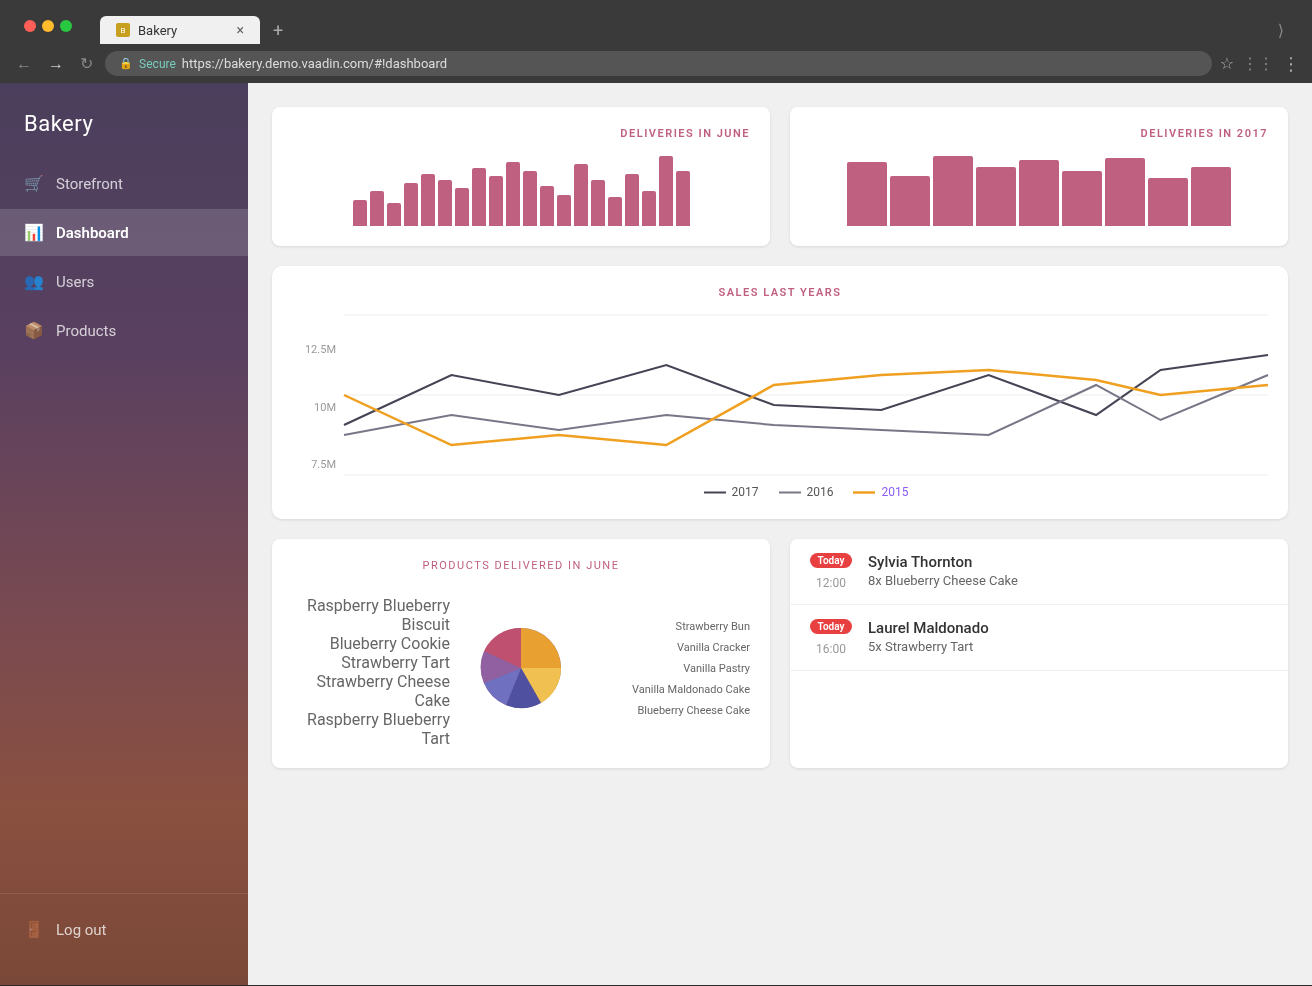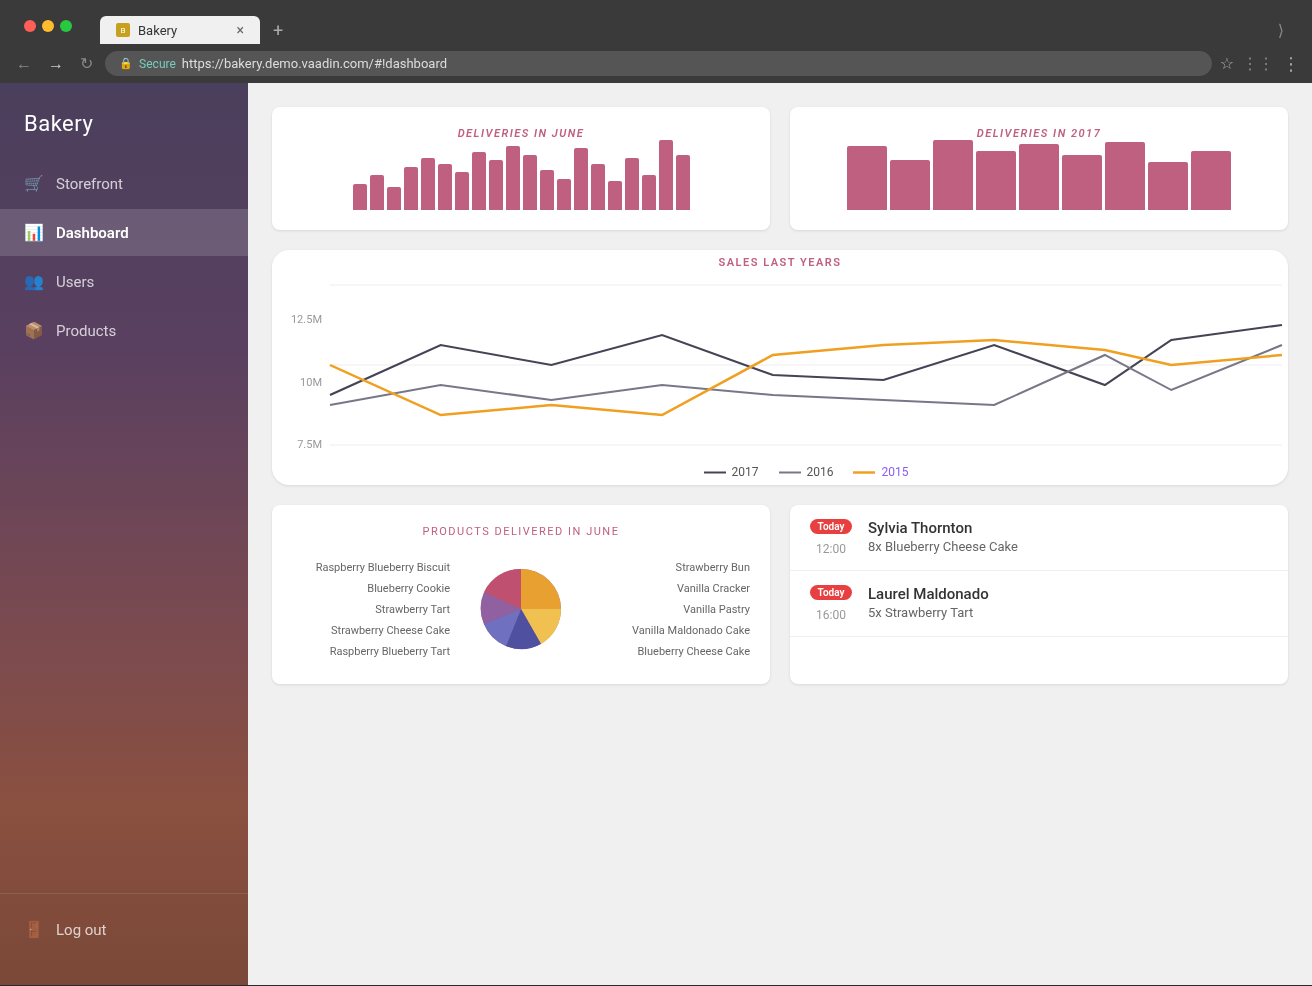--- a/index.html
+++ b/index.html
@@ -51,37 +51,37 @@
     .stat-cell.highlight { background: #fff5f5; }
     .stat-number { font-size: 48px; font-weight: 300; color: #333; line-height: 1; }
     .stat-number.red { color: #e84040; }
     .stat-number.dark { color: #333; }
     .stat-label { font-size: 11px; letter-spacing: 1.5px; color: #aaa; margin-top: 8px; text-transform: uppercase; }
     .stat-label.green { color: #4caf50; }
 
     
     .charts-row { display: grid; grid-template-columns: 1fr 1fr; gap: 20px; margin-bottom: 20px; }
     .chart-card { background: white; border-radius: 8px; padding: 20px; box-shadow: 0 1px 3px rgba(0,0,0,0.1); }
-    .chart-title { font-size: 11px; letter-spacing: 1.5px; color: #c06080; text-align: center; text-transform: uppercase; font-weight: 600; font-style: italic; }
+    .chart-title { font-size: 11px; letter-spacing: 1.5px; color: #c06080; text-align: right; margin-bottom: 16px; text-transform: uppercase; font-weight: 600; }
 
     
     .bar-chart { display: flex; align-items: flex-end; gap: 3px; height: 70px; justify-content: center; }
     .bar { background: #c06080; border-radius: 2px 2px 0 0; min-width: 12px; }
 
     
-    .sales-card { background: white; border-radius: 17px; padding: 6px; box-shadow: 0 1px 3px rgba(0,0,0,0.1); margin-bottom: 20px; }
+    .sales-card { background: white; border-radius: 10px; padding: 20px; box-shadow: 0 1px 3px rgba(0,0,0,0.1); margin-bottom: 20px; }
     .sales-title { font-size: 11px; letter-spacing: 1.5px; color: #c06080; text-align: center; margin-bottom: 16px; text-transform: uppercase; font-weight: 600; }
     .legend-item { display: flex; align-items: center; gap: 6px; font-size: 12px; color: #666; }
 
     
     .bottom-row { display: grid; grid-template-columns: 1fr 1fr; gap: 20px; }
     .pie-card { background: white; border-radius: 8px; padding: 20px; box-shadow: 0 1px 3px rgba(0,0,0,0.1); }
     .pie-title { font-size: 11px; letter-spacing: 1.5px; color: #c06080; text-align: center; margin-bottom: 16px; text-transform: uppercase; font-weight: 400; }
     .pie-content { display: flex; align-items: center; gap: 16px; }
-    .pie-labels-left { display: flex; flex-direction: column; gap: 8px; font-size: 11px; color: #666; text-align: right; flex: 1; }
+    .pie-labels-left { display: flex; flex-direction: column; font-size: 16px; color: #666; text-align: right; flex: 1; margin-top: 8px; }
     .pie-labels-right { display: flex; flex-direction: column; gap: 8px; font-size: 11px; color: #666; text-align: right; flex: 1; }
 
     
     .deliveries-card { background: white; border-radius: 8px; overflow: hidden; box-shadow: 0 1px 3px rgba(0,0,0,0.1); }
     .delivery-item { display: flex; align-items: flex-start; padding: 14px 16px; border-bottom: 1px solid #f0f0f0; gap: 12px; }
     .delivery-badge { background: #e84040; color: white; font-size: 10px; padding: 2px 8px; border-radius: 10px; white-space: nowrap; font-weight: 600; }
     .delivery-time { font-size: 12px; color: #999; margin-top: 4px; }
     .delivery-name { font-size: 15px; font-weight: 500; color: #333; }
     .delivery-detail { font-size: 13px; color: #666; margin-top: 2px; }
 
@@ -216,21 +216,21 @@
             <line x1="0" y1="80" x2="860" y2="80" stroke="#eee" stroke-width="1"></line>
             <line x1="0" y1="160" x2="860" y2="160" stroke="#eee" stroke-width="1"></line>
 
             <polyline points="0,110 100,60 200,80 300,50 400,90 500,95 600,60 700,100 760,55 860,40" fill="none" stroke="#445" stroke-width="2"></polyline>
 
             <polyline points="0,120 100,100 200,115 300,100 400,110 500,115 600,120 700,70 760,105 860,60" fill="none" stroke="#778" stroke-width="2"></polyline>
 
             <polyline points="0,80 100,130 200,120 300,130 400,70 500,60 600,55 700,65 760,80 860,70" fill="none" stroke="#f0a020" stroke-width="2.5"></polyline>
           </svg>
           
-          <div style="display:flex; gap:20px; justify-content:center; margin-top:16px;">
+          <div style="display:flex; gap:20px; justify-content:center; margin-top:6px;">
             <div class="legend-item">
               <svg width="22" height="3">
                   <line x1="0" y1="1.5" x2="22" y2="1.5" stroke="#445" stroke-width="2"></line>
                 </svg>
               <span style="font-size:12px;color:#555;">2017</span>
             </div>
             <div class="legend-item">
               <svg width="22" height="3">
                   <line x1="0" y1="1.5" x2="22" y2="1.5" stroke="#778" stroke-width="2"></line>
                 </svg>

